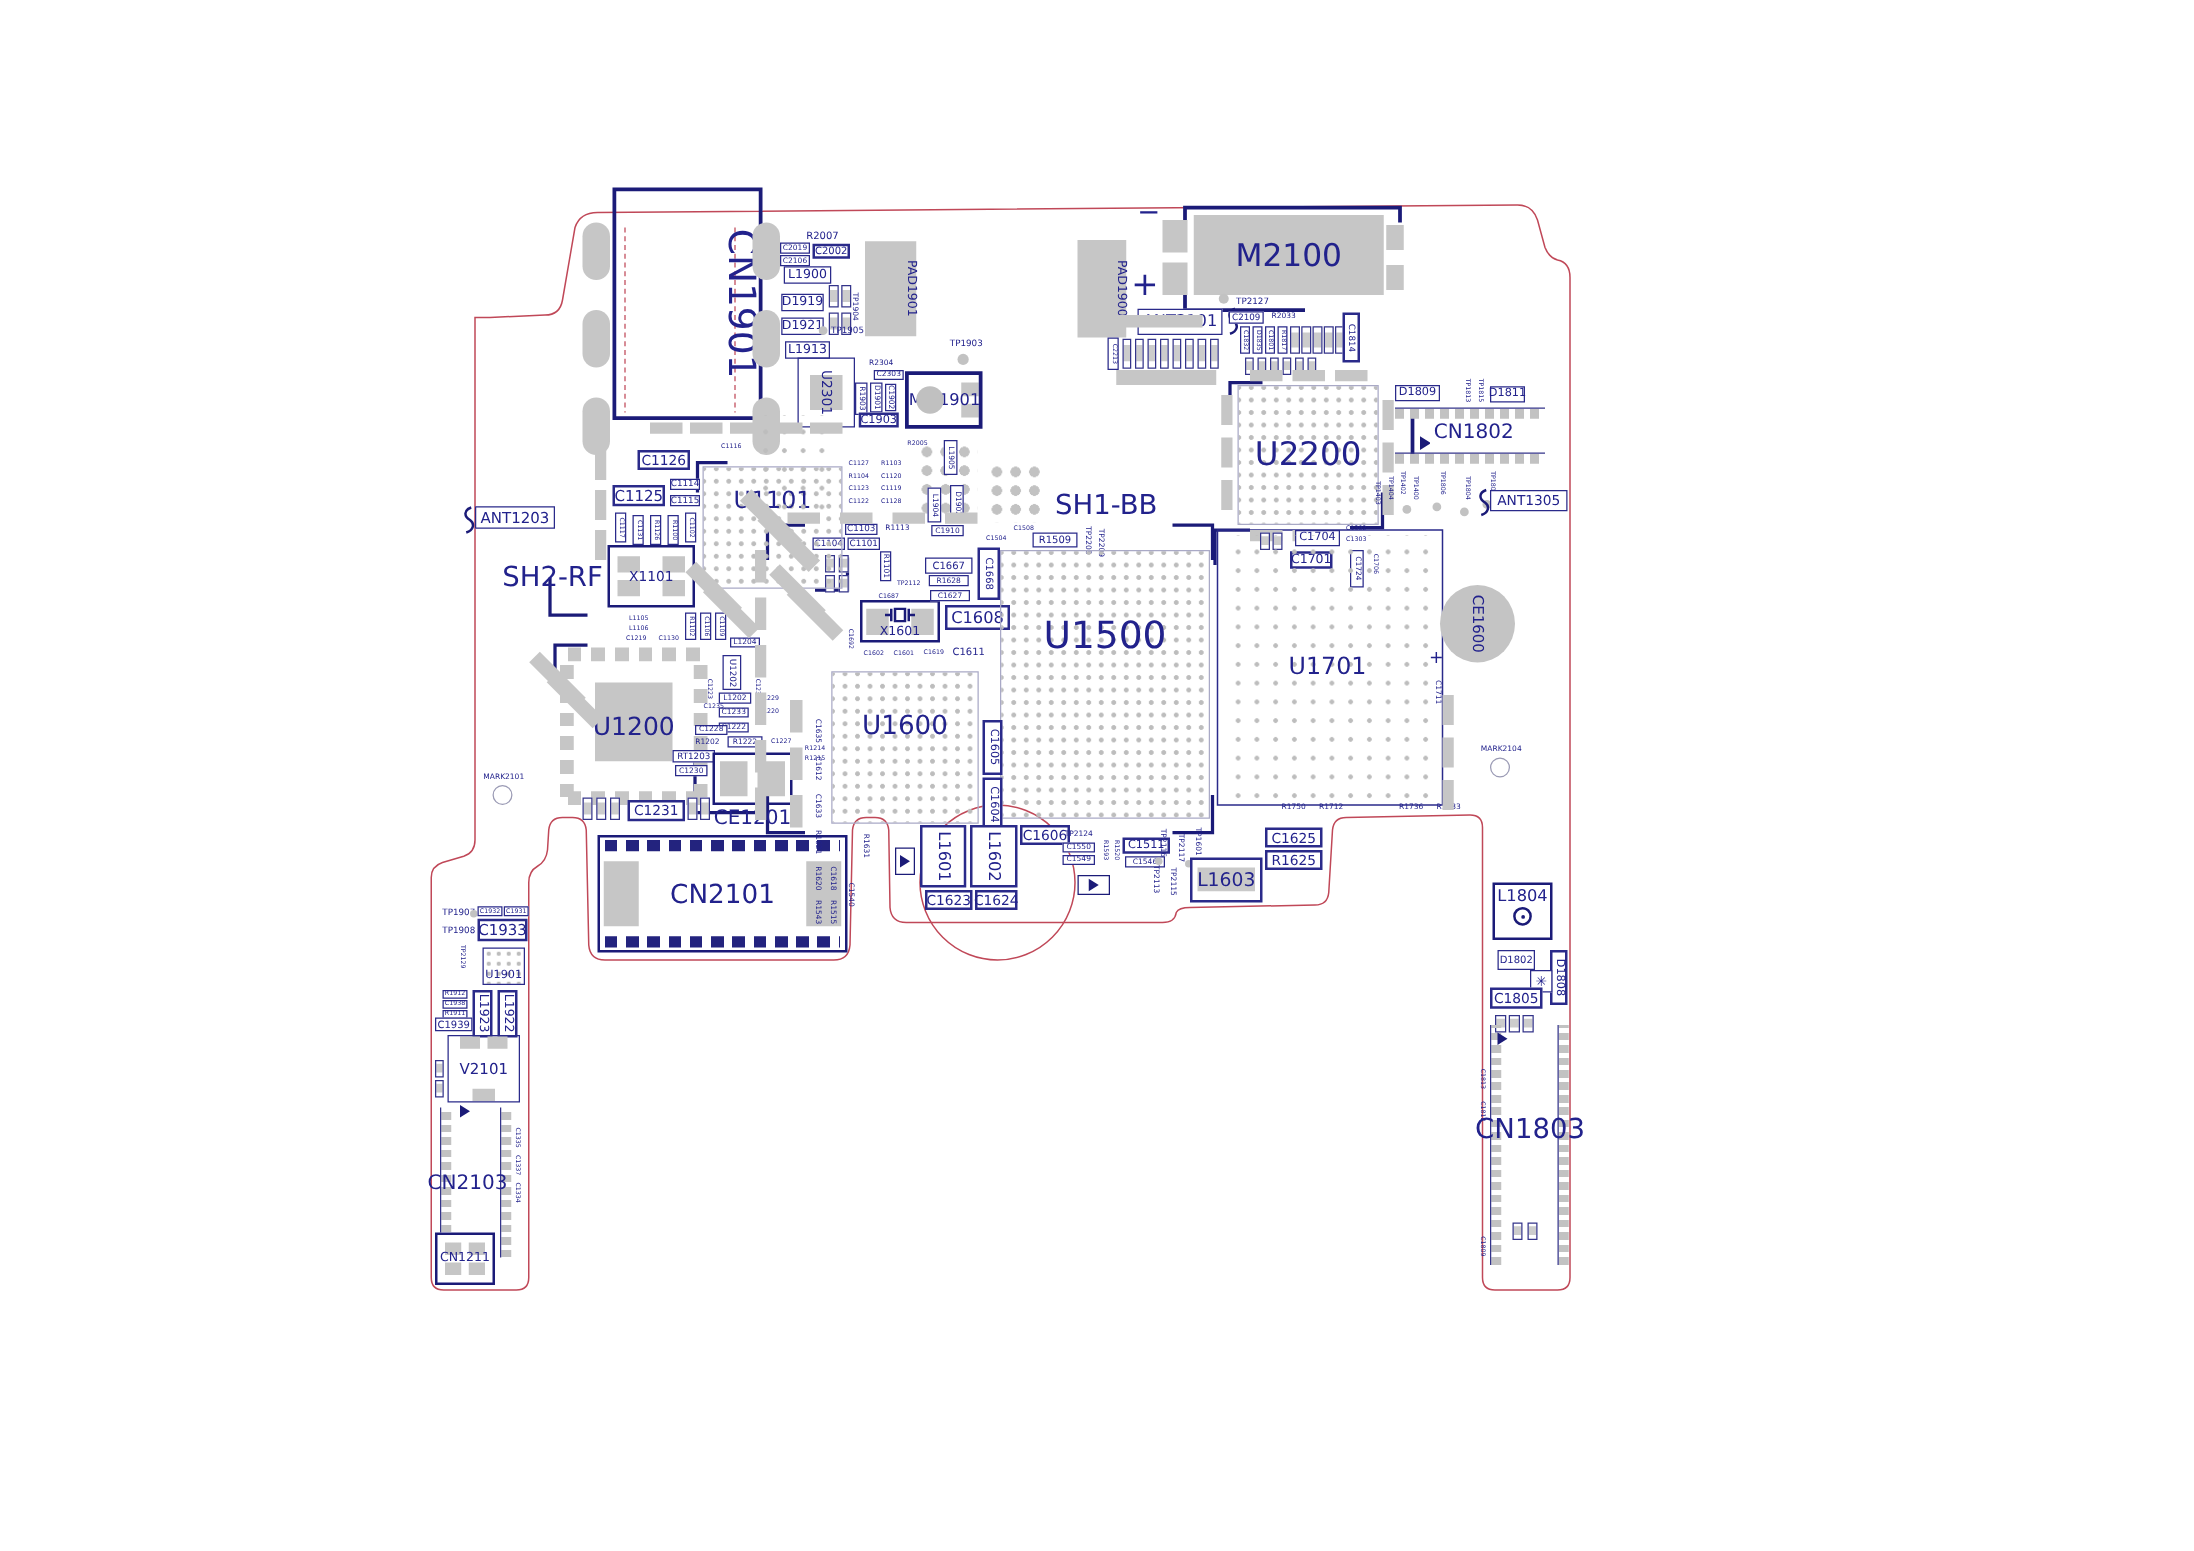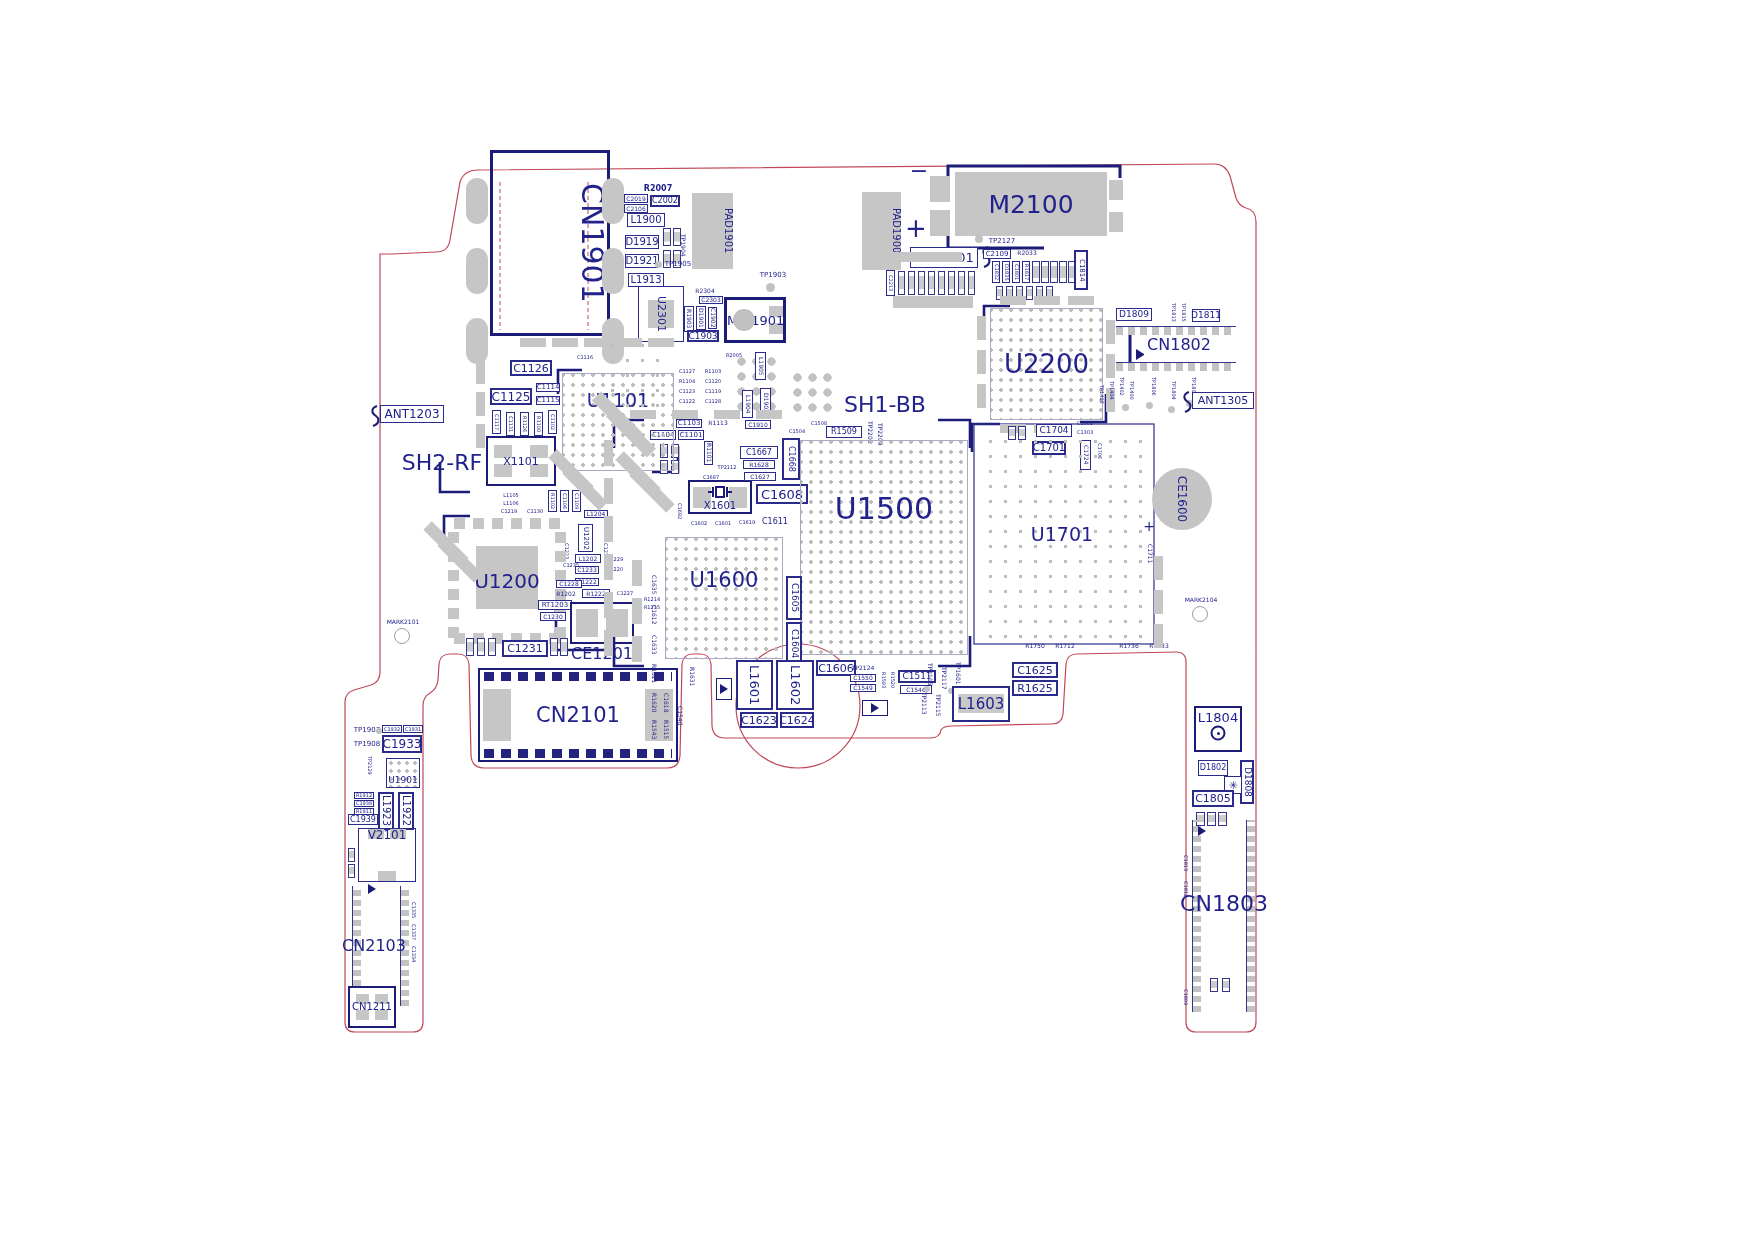--- a/index.html
+++ b/index.html
@@ -28,21 +28,21 @@
   .body,.bodyh{background:#c6c6c6;display:flex;align-items:center;justify-content:center;}
   .body{writing-mode:vertical-rl;}
   .bigbox{border:3px solid #1b1b78;writing-mode:vertical-rl;display:flex;align-items:center;justify-content:center;font-weight:500;}
   .ic{border:1.3px solid #2a2a8a;}
   .ic::after{content:"";position:absolute;left:20%;top:24%;right:20%;bottom:24%;background:#c6c6c6;}
   .ic .biglab{top:50%;transform:translateY(-50%);writing-mode:vertical-rl;left:50%;width:auto;transform:translate(-50%,-50%);z-index:2;}
   .icv{border:1.3px solid #2a2a8a;background:
        linear-gradient(#c6c6c6,#c6c6c6) 22% 0/16px 10px no-repeat,
        linear-gradient(#c6c6c6,#c6c6c6) 78% 0/16px 10px no-repeat,
        linear-gradient(#c6c6c6,#c6c6c6) 50% 100%/18px 10px no-repeat;
-       display:flex;align-items:flex-start;justify-content:center;}
+       display:flex;align-items:center;justify-content:center;}
   .ic2{border:1.3px solid #2a2a8a;background-image:radial-gradient(circle,#bdbdbd 1.6px,rgba(0,0,0,0) 1.8px);background-size:8px 8px;display:flex;align-items:flex-end;justify-content:center;padding-bottom:2px;}
   .mic{border:3px solid #1b1b78;display:flex;align-items:center;justify-content:center;background:
        linear-gradient(#c6c6c6,#c6c6c6) 100% 20%/14px 11px no-repeat,
        linear-gradient(#c6c6c6,#c6c6c6) 100% 80%/14px 11px no-repeat #fff;}
   .mic i{position:absolute;left:6px;top:50%;transform:translateY(-50%);width:22px;height:22px;border-radius:50%;background:#c0c0c0;}
   .xtal,.xbox{border:2.5px solid #1b1b78;background:
        linear-gradient(#c6c6c6,#c6c6c6) 6% 50%/18px 70% no-repeat,
        linear-gradient(#c6c6c6,#c6c6c6) 94% 50%/18px 70% no-repeat #fff;}
   .xtal .biglab{bottom:1px;}
   .xtal svg{position:absolute;left:50%;top:4px;transform:translateX(-50%);}
@@ -123,21 +123,21 @@
   <div id="parts">
       <div class="c bigbox" style="left: 490px; top: 150px; width: 120px; height: 186px; font-size: 30px;">
         <span class="biglab" style="position: static;">CN1901</span>
       </div>
       <div class="c pado" style="left: 466px; top: 178px; width: 22px; height: 46px;"></div>
       <div class="c pado" style="left: 466px; top: 248px; width: 22px; height: 46px;"></div>
       <div class="c pado" style="left: 466px; top: 318px; width: 22px; height: 46px;"></div>
       <div class="c pado" style="left: 602px; top: 178px; width: 22px; height: 46px;"></div>
       <div class="c pado" style="left: 602px; top: 248px; width: 22px; height: 46px;"></div>
       <div class="c pado" style="left: 602px; top: 318px; width: 22px; height: 46px;"></div>
-      <div class="c text" style="left: 641px; top: 184px; width: 34px; height: 9px; font-size: 8px; font-weight: bold;">R2007</div>
+      <div class="c text" style="left: 641px; top: 184px; width: 34px; height: 9px; font-size: 8px;">R2007</div>
       <div class="c box" style="left: 624px; top: 194px; width: 24px; height: 9px; font-size: 6px;">C2019</div>
       <div class="c box" style="left: 624px; top: 204px; width: 24px; height: 9px; font-size: 6px;">C2106</div>
       <div class="c box" style="left: 650px; top: 195px; width: 30px; height: 12px; font-size: 8px; border-width: 2px;">C2002</div>
       <div class="c box" style="left: 627px; top: 213px; width: 38px; height: 14px; font-size: 10px;">L1900</div>
       <div class="c box" style="left: 625px; top: 235px; width: 34px; height: 14px; font-size: 10px;">D1919</div>
       <div class="c box" style="left: 625px; top: 254px; width: 34px; height: 14px; font-size: 10px;">D1921</div>
       <div class="c box" style="left: 628px; top: 273px; width: 36px; height: 14px; font-size: 10px;">L1913</div>
       <div class="c vchip" style="left: 663px; top: 228px; width: 8px; height: 18px;"></div>
       <div class="c vchip" style="left: 673px; top: 228px; width: 8px; height: 18px;"></div>
       <div class="c vchip" style="left: 663px; top: 250px; width: 8px; height: 18px;"></div>

